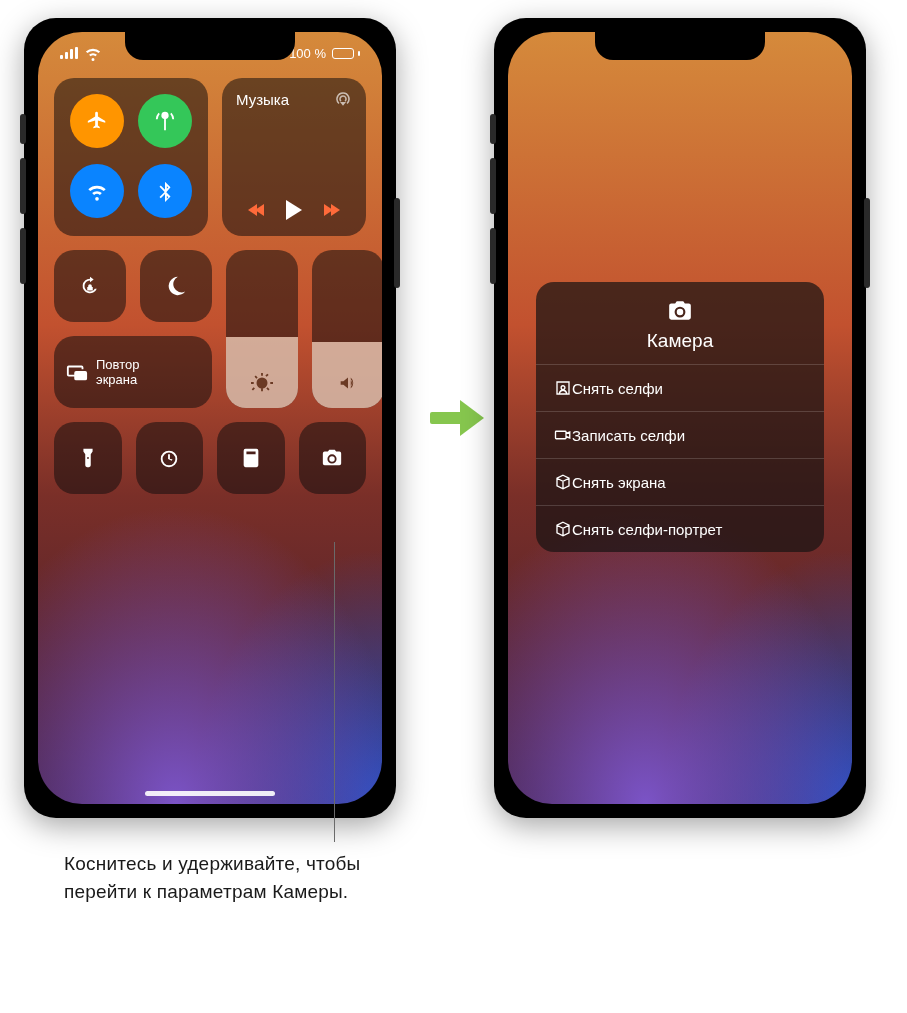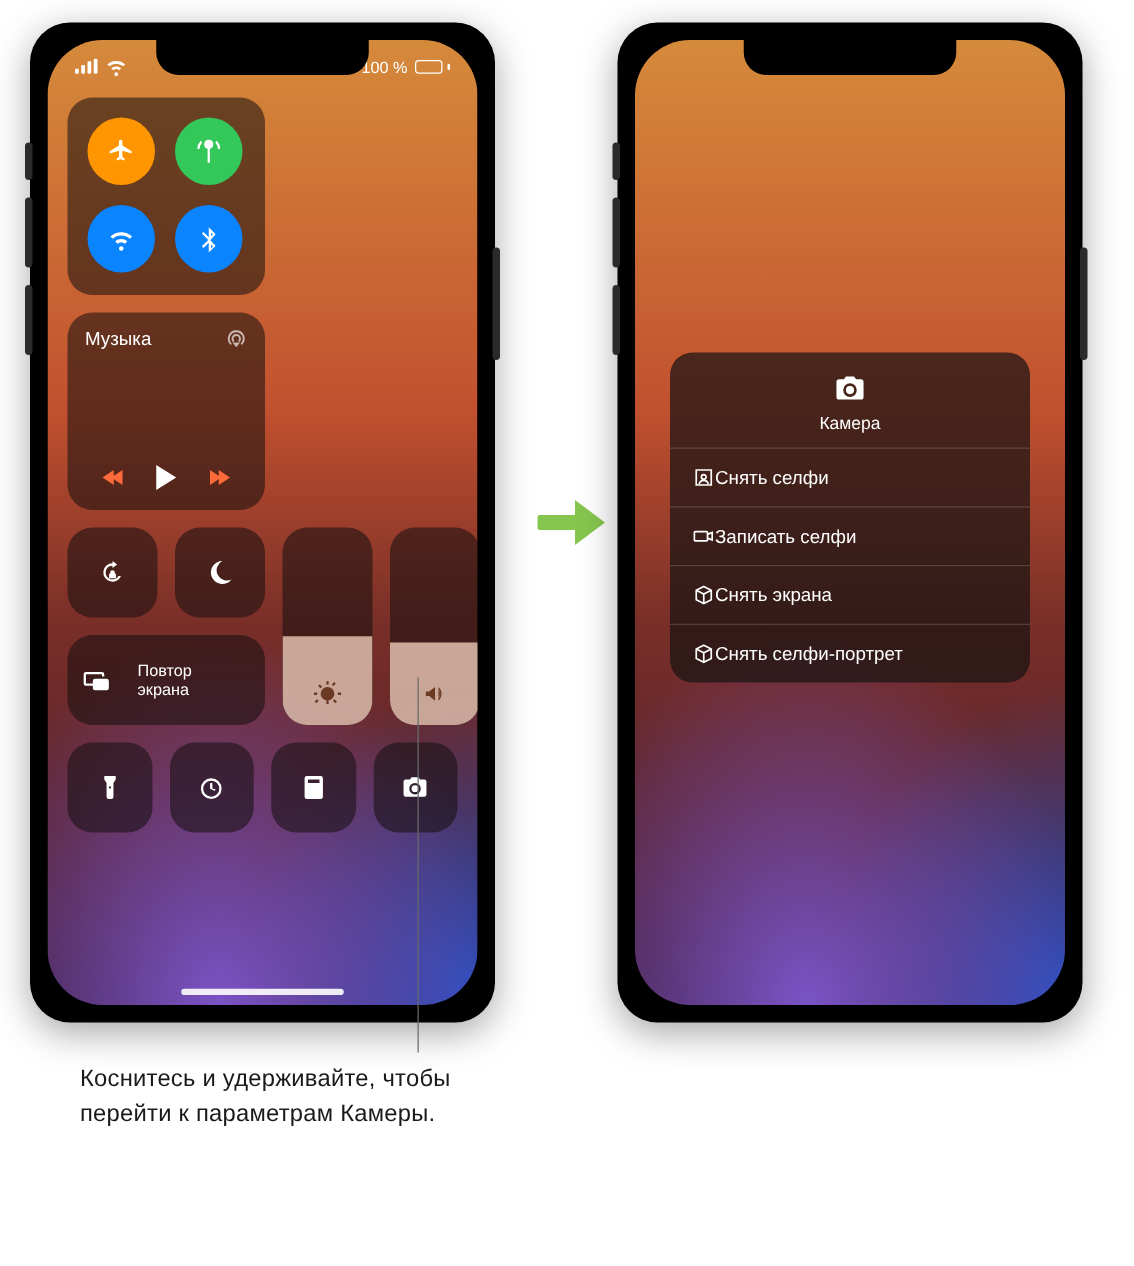--- a/index.html
+++ b/index.html
@@ -58,21 +58,21 @@
   .sig span:nth-child(1){height:4px}.sig span:nth-child(2){height:7px}
   .sig span:nth-child(3){height:10px}.sig span:nth-child(4){height:12px}
   .batt { display:flex; align-items:center; gap:4px; }
   .batt .body { width:22px; height:11px; border:1px solid #fff; border-radius:3px; padding:1px; }
   .batt .fill { width:100%; height:100%; background:#fff; border-radius:1px; }
   .batt .tip { width:2px; height:5px; background:#fff; border-radius:1px; }
 
   
   .cc { position: absolute; top: 46px; left: 16px; right: 16px; }
   .panel { background: rgba(20,15,15,.55); border-radius: 20px; }
-  .row1 { display:flex; gap:14px;flex-direction:column; }
+  .row1 { display:flex; gap:14px; }
   .connect, .music { width: 158px; height: 158px; }
   .connect { padding: 16px; display:grid; grid-template-columns:1fr 1fr; grid-template-rows:1fr 1fr; gap:14px; }
   .circle {
     width: 54px; height: 54px; border-radius: 50%;
     display:flex; align-items:center; justify-content:center;
     color:#fff;
   }
   .circle.orange { background:#ff9500; }
   .circle.green { background:#34c759; }
   .circle.blue { background:#0a84ff; }
@@ -82,41 +82,41 @@
   .tri { width:0;height:0;border-top:10px solid transparent;border-bottom:10px solid transparent;border-left:16px solid #fff; }
   .skip { display:flex; gap:-2px; }
   .skip span{ width:0;height:0;border-top:6px solid transparent;border-bottom:6px solid transparent; }
   .skip.bk span{ border-right:9px solid #ff6a3a; margin-right:-2px;}
   .skip.fw span{ border-left:9px solid #ff6a3a; margin-left:-2px;}
 
   .row2 { display:flex; gap:14px; margin-top:14px; align-items:flex-start; }
   .c2left { width:158px; display:flex; flex-direction:column; gap:14px; }
   .pair { display:flex; gap:14px; }
   .tile-sm { width:72px; height:72px; border-radius:20px; display:flex; align-items:center; justify-content:center; color:#fff; }
-  .tile-md { width:158px; height:72px; border-radius:20px; display:flex; align-items:center; gap:22px; padding:0 12px; color:#fff; font-size:13px; }
+  .tile-md { width:158px; height:72px; border-radius:20px; display:flex; align-items:center; gap:8px; padding:0 12px; color:#fff; font-size:13px; }
   .c2right { display:flex; gap:14px; }
   .vslider { width:72px; height:158px; border-radius:20px; position:relative; overflow:hidden; background: rgba(20,15,15,.55);}
   .vslider .fill { position:absolute; bottom:0; left:0; right:0; background: rgba(255,220,200,.72); }
   .vslider .ico { position:absolute; bottom:14px; left:0; right:0; display:flex; justify-content:center; color:#6b3a24; }
   .bright .fill { height:45%; }
   .vol .fill { height:42%; }
 
   .row3 { display:flex; gap:14px; margin-top:14px; }
   .tile-sm2 { width:72px; height:72px; border-radius:20px; display:flex; align-items:center; justify-content:center; color:#fff; }
 
   .home-ind { position:absolute; bottom:8px; left:50%; transform:translateX(-50%); width:130px; height:5px; border-radius:3px; background:rgba(255,255,255,.9); }
 
   
   .arrow { position:absolute; left:430px; top:398px; width:54px; height:40px; }
   .arrow .shaft { position:absolute; left:0; top:50%; transform:translateY(-50%); width:34px; height:12px; background:#86c64e; border-radius:2px; }
   .arrow .head { position:absolute; left:30px; top:50%; transform:translateY(-50%); width:0;height:0;border-top:18px solid transparent;border-bottom:18px solid transparent;border-left:24px solid #86c64e; }
 
   
   .cam-pop { position:absolute; left:28px; top:250px; right:28px; color:#fff; background: rgba(25,20,20,.72); border-radius:18px; overflow:hidden; }
-  .cam-head { display:flex; flex-direction:column; align-items:center; gap:6px; padding:16px 12px 12px; font-size:14px; }
+  .cam-head { display:flex; flex-direction:column; align-items:center; gap:6px; padding:16px 12px 12px; font-size:19px; }
   .cam-item { display:flex; align-items:center; padding:14px 18px; font-size:15px; border-top:1px solid rgba(255,255,255,.16); }
 
   
   .callout-line { position:absolute; left:334px; top:542px; width:1px; height:300px; background:#6a6a6a; }
   .callout-text { position:absolute; left:64px; top:850px; width:320px; font-size:19px; line-height:1.45; color:#1a1a1a; letter-spacing:.2px; }
 
   
   .ic { width:22px; height:22px; display:block; }
   .ic-lg { width:26px; height:26px; }
   .ic-sm { width:18px; height:18px; }

